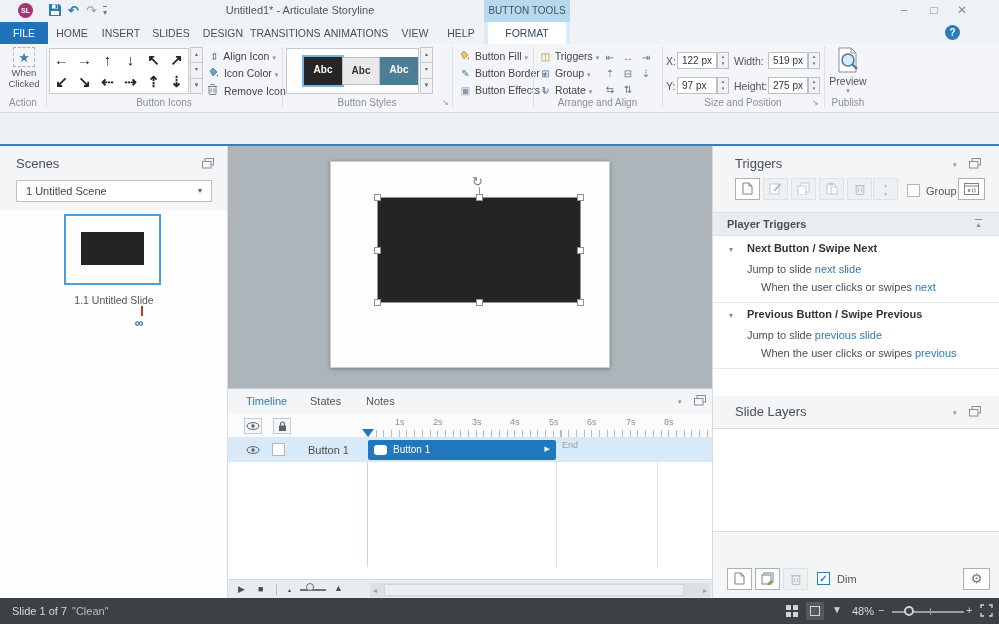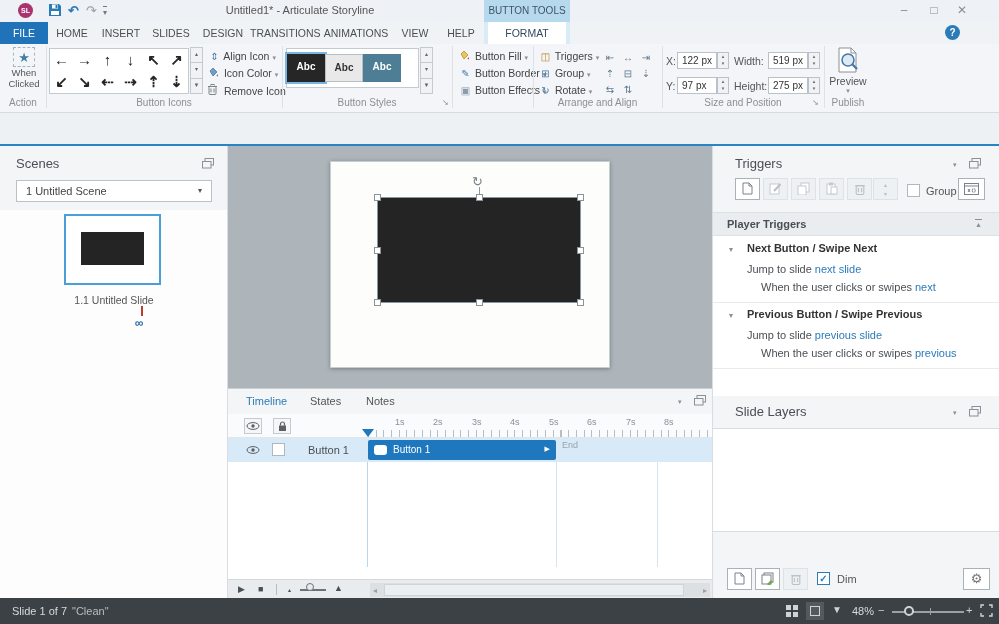--- a/index.html
+++ b/index.html
@@ -40,21 +40,21 @@
   .gallery{background:#fff;border:1px solid #c3cad0;}
   .arrowgal{left:49px;top:4px;width:140px;height:46px;display:grid;grid-template-columns:repeat(6,1fr);}
   .arrowgal span{text-align:center;line-height:22px;font-size:15px;font-weight:bold;color:#262626;}
   .scrollstrip{top:4px;width:13px;height:46px;display:flex;flex-direction:column;}
   .scrollstrip span{flex:1;border:1px solid #c3cad0;background:#f0f2f5;font-size:6px;color:#666;
                     text-align:center;line-height:13px;margin-top:-1px;}
   .icontool{height:15px;font-size:10.5px;color:#444;white-space:nowrap;}
   .icontool .ti{display:inline-block;width:13px;color:#4a7ba6;font-size:10px;text-align:center;}
   .dd{color:#8a9097;font-size:7px;}
 
-  .stylegal{left:286px;top:4px;width:133px;height:40px;display:flex;align-items:center;justify-content:flex-start;}
+  .stylegal{left:286px;top:4px;width:133px;height:46px;display:flex;align-items:center;justify-content:flex-end;}
   .swatch{width:38px;height:28px;text-align:center;line-height:26px;font-size:10px;font-weight:bold;}
   .sw0{background:#262626;color:#fff;outline:2px solid #7ab4e0;}
   .sw1{background:#e9e9e9;color:#333;border:1px solid #b9c0c5;}
   .sw2{background:#4d7e96;color:#fff;}
 
   .sizelabel{font-size:10.5px;color:#555;}
   .sizebox{width:40px;height:17px;background:#fff;border:1px solid #b9c2c8;font-size:10px;color:#333;
            line-height:15px;padding-left:4px;}
   .spin{width:12px;height:17px;border:1px solid #b9c2c8;background:#f0f2f5;font-size:5px;color:#666;
         text-align:center;line-height:7px;}

